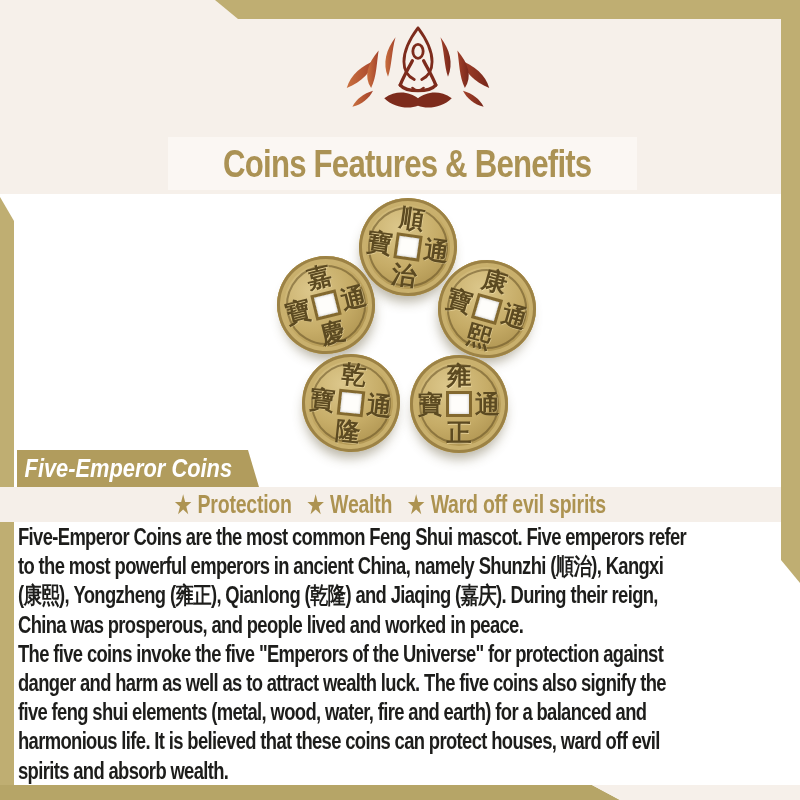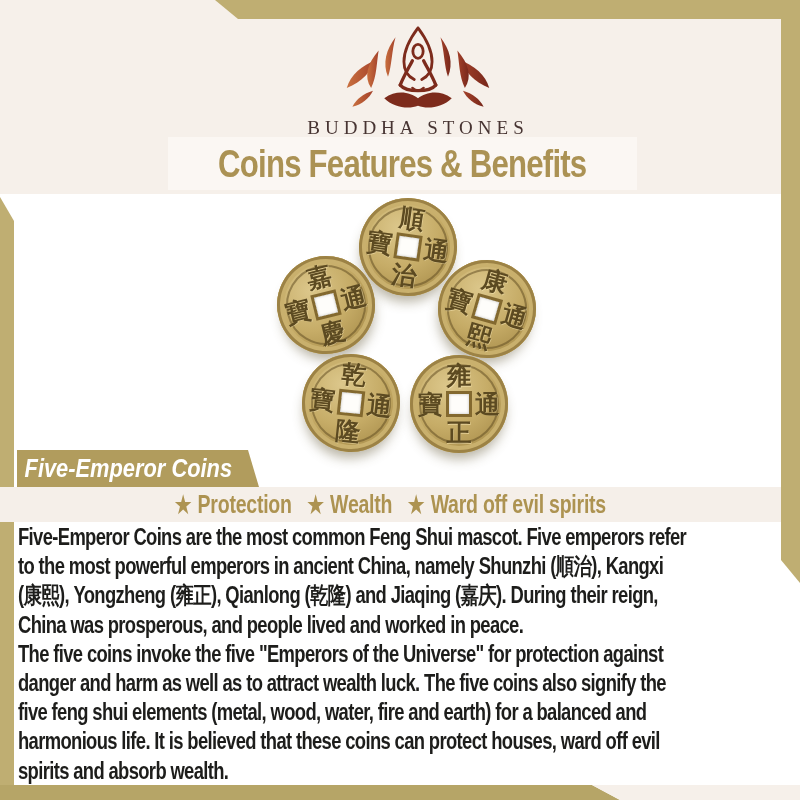--- a/index.html
+++ b/index.html
@@ -1,21 +1,21 @@
 <!DOCTYPE html>
 <html><head>
 <meta charset="utf-8">
 <style>
   html,body{margin:0;padding:0;background:#ffffff;}
   .canvas{position:relative;width:800px;height:800px;background:#ffffff;overflow:hidden;
           font-family:"Liberation Sans",sans-serif;}
   
   .header-panel{position:absolute;left:0;top:0;width:781px;height:194px;background:#f6f0ea;}
   .title-box{position:absolute;left:168px;top:137px;width:469px;height:53px;background:#fbf7f3;
-             display:flex;align-items:center;justify-content:center;}
+             display:flex;align-items:center;justify-content:flex-end;}
   .page-title{font-weight:bold;font-size:39px;letter-spacing:-1px;color:#ab9254;white-space:nowrap;
               transform:scaleX(0.8);}
   
   .frame-svg{position:absolute;left:0;top:0;}
   
   .logo-wrap{position:absolute;left:342px;top:26px;width:152px;height:90px;}
   .brand-name{position:absolute;left:418px;top:117px;transform:translateX(-50%);
               font-family:"Liberation Serif",serif;font-size:19px;letter-spacing:5px;
               color:#473432;white-space:nowrap;}
   
@@ -94,21 +94,20 @@
 
       <path d="M80,2 C71,14 65,26 65,38 C65,48 70,54 76,57 M80,2 C89,14 95,26 95,38 C95,48 90,54 84,57" fill="none" stroke="#7d2b1c" stroke-width="3" stroke-linecap="round"></path>
 
       <ellipse cx="80" cy="27" rx="5.5" ry="7.5" fill="none" stroke="#7d2b1c" stroke-width="3"></ellipse>
       <path d="M74,37 C70,45 65,53 61,63 M86,37 C90,45 95,53 99,63" fill="none" stroke="#7d2b1c" stroke-width="3.5" stroke-linecap="round"></path>
       <path d="M61,63 C68,71 92,71 99,63" fill="none" stroke="#7d2b1c" stroke-width="3.5" stroke-linecap="round"></path>
       <path d="M74,66 q6,6 12,0" fill="none" stroke="#7d2b1c" stroke-width="2.5" stroke-linecap="round"></path>
       <path d="M44,77 C58,67 72,71 80,77 C88,71 102,67 116,77 C106,87 90,89 80,85 C70,89 54,87 44,77 Z" fill="#7d2b1c"></path>
     </svg>
   </div>
-  <div class="brand-name">BUDDHA STONES</div>
 
   <div class="title-box">
     <div class="page-title">Coins Features &amp; Benefits</div>
   </div>
 
   <div>
     <div class="coin" style="left:359px;top:198px;transform:rotate(8deg);">
       <span class="ch t">順</span>
       <span class="ch r">通</span>
       <span class="ch b">治</span>

